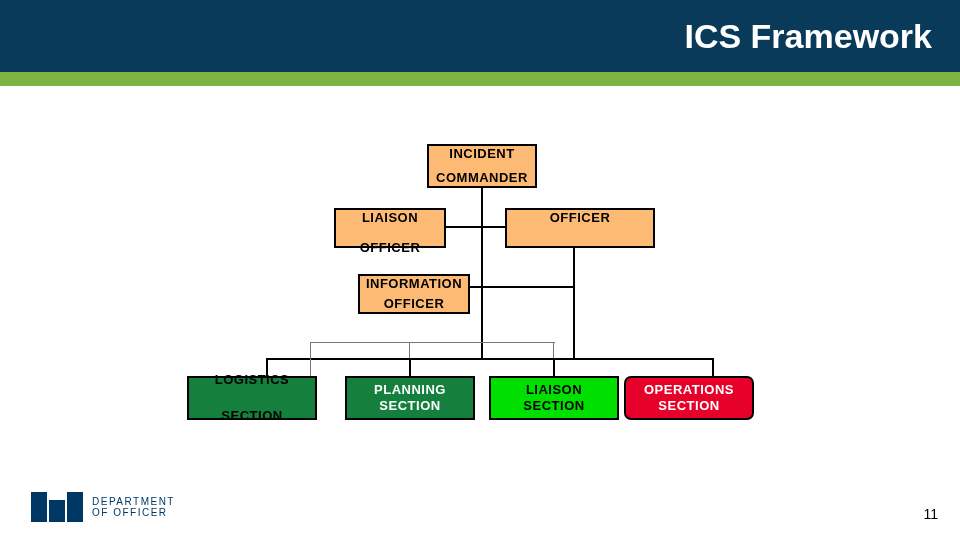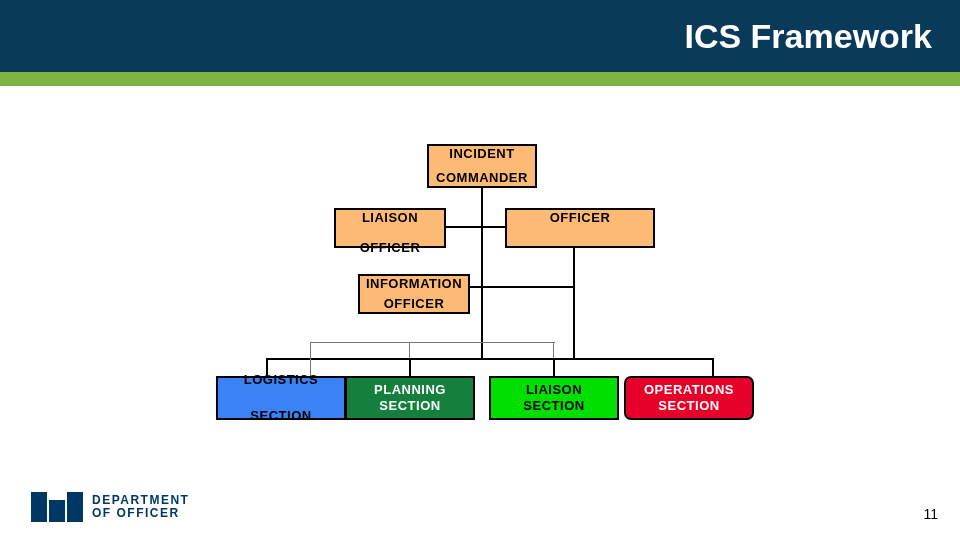--- a/index.html
+++ b/index.html
@@ -79,22 +79,22 @@
     display: flex;
     align-items: flex-end;
     margin-right: 8px;
   }
   .logo-mark div { background: #003865; width: 16px; margin: 0 1px; }
   .b1 { height: 30px; }
   .b2 { height: 22px; }
   .b3 { height: 30px; }
   .logo-text {
     color: #003865;
-    font-size: 12px;
-    font-weight: 700;
+    font-size: 10px;
+    font-weight: 400;
     letter-spacing: 1.5px;
     line-height: 1.1;
   }
   .page-num {
     position: absolute;
     right: 22px;
     bottom: 18px;
     font-size: 14px;
     color: #000;
     margin-left: 9px;
@@ -147,21 +147,21 @@
 
   <div class="line" style="left:266px; top:272px; width:2px; height:18px;"></div>
   <div class="line" style="left:409px; top:272px; width:2px; height:18px;"></div>
   <div class="line" style="left:553px; top:272px; width:2px; height:18px;"></div>
   <div class="line" style="left:712px; top:272px; width:2px; height:18px;"></div>
 
   <div class="line thin" style="left:409px; top:256px; width:1px; height:16px;"></div>
   <div class="line thin" style="left:553px; top:256px; width:1px; height:16px;"></div>
   <div class="line thin" style="left:310px; top:256px; width:1px; height:34px;"></div>
 
-  <div class="section-node" id="sec-logistics" style="left: 216px; top: 290px; width: 130px; height: 44px; background: #3b82f6; color: rgb(0, 0, 0); gap: 20px;">
+  <div class="section-node" id="sec-logistics" style="left: 187px; top: 290px; width: 130px; height: 44px; background: #15803d; color: rgb(0, 0, 0); gap: 20px;">
     <span>LOGISTICS</span>
     <span>SECTION</span>
   </div>
 
   <div class="section-node" id="sec-planning" style="left: 345px; top: 290px; width: 130px; height: 44px; background: #15803d; color: rgb(255, 255, 255);">
     <span>PLANNING</span>
     <span>SECTION</span>
   </div>
 
   <div class="section-node" id="sec-finance" style="left: 489px; top: 290px; width: 130px; height: 44px; background: rgb(0, 224, 0); color: rgb(0, 0, 0);">

